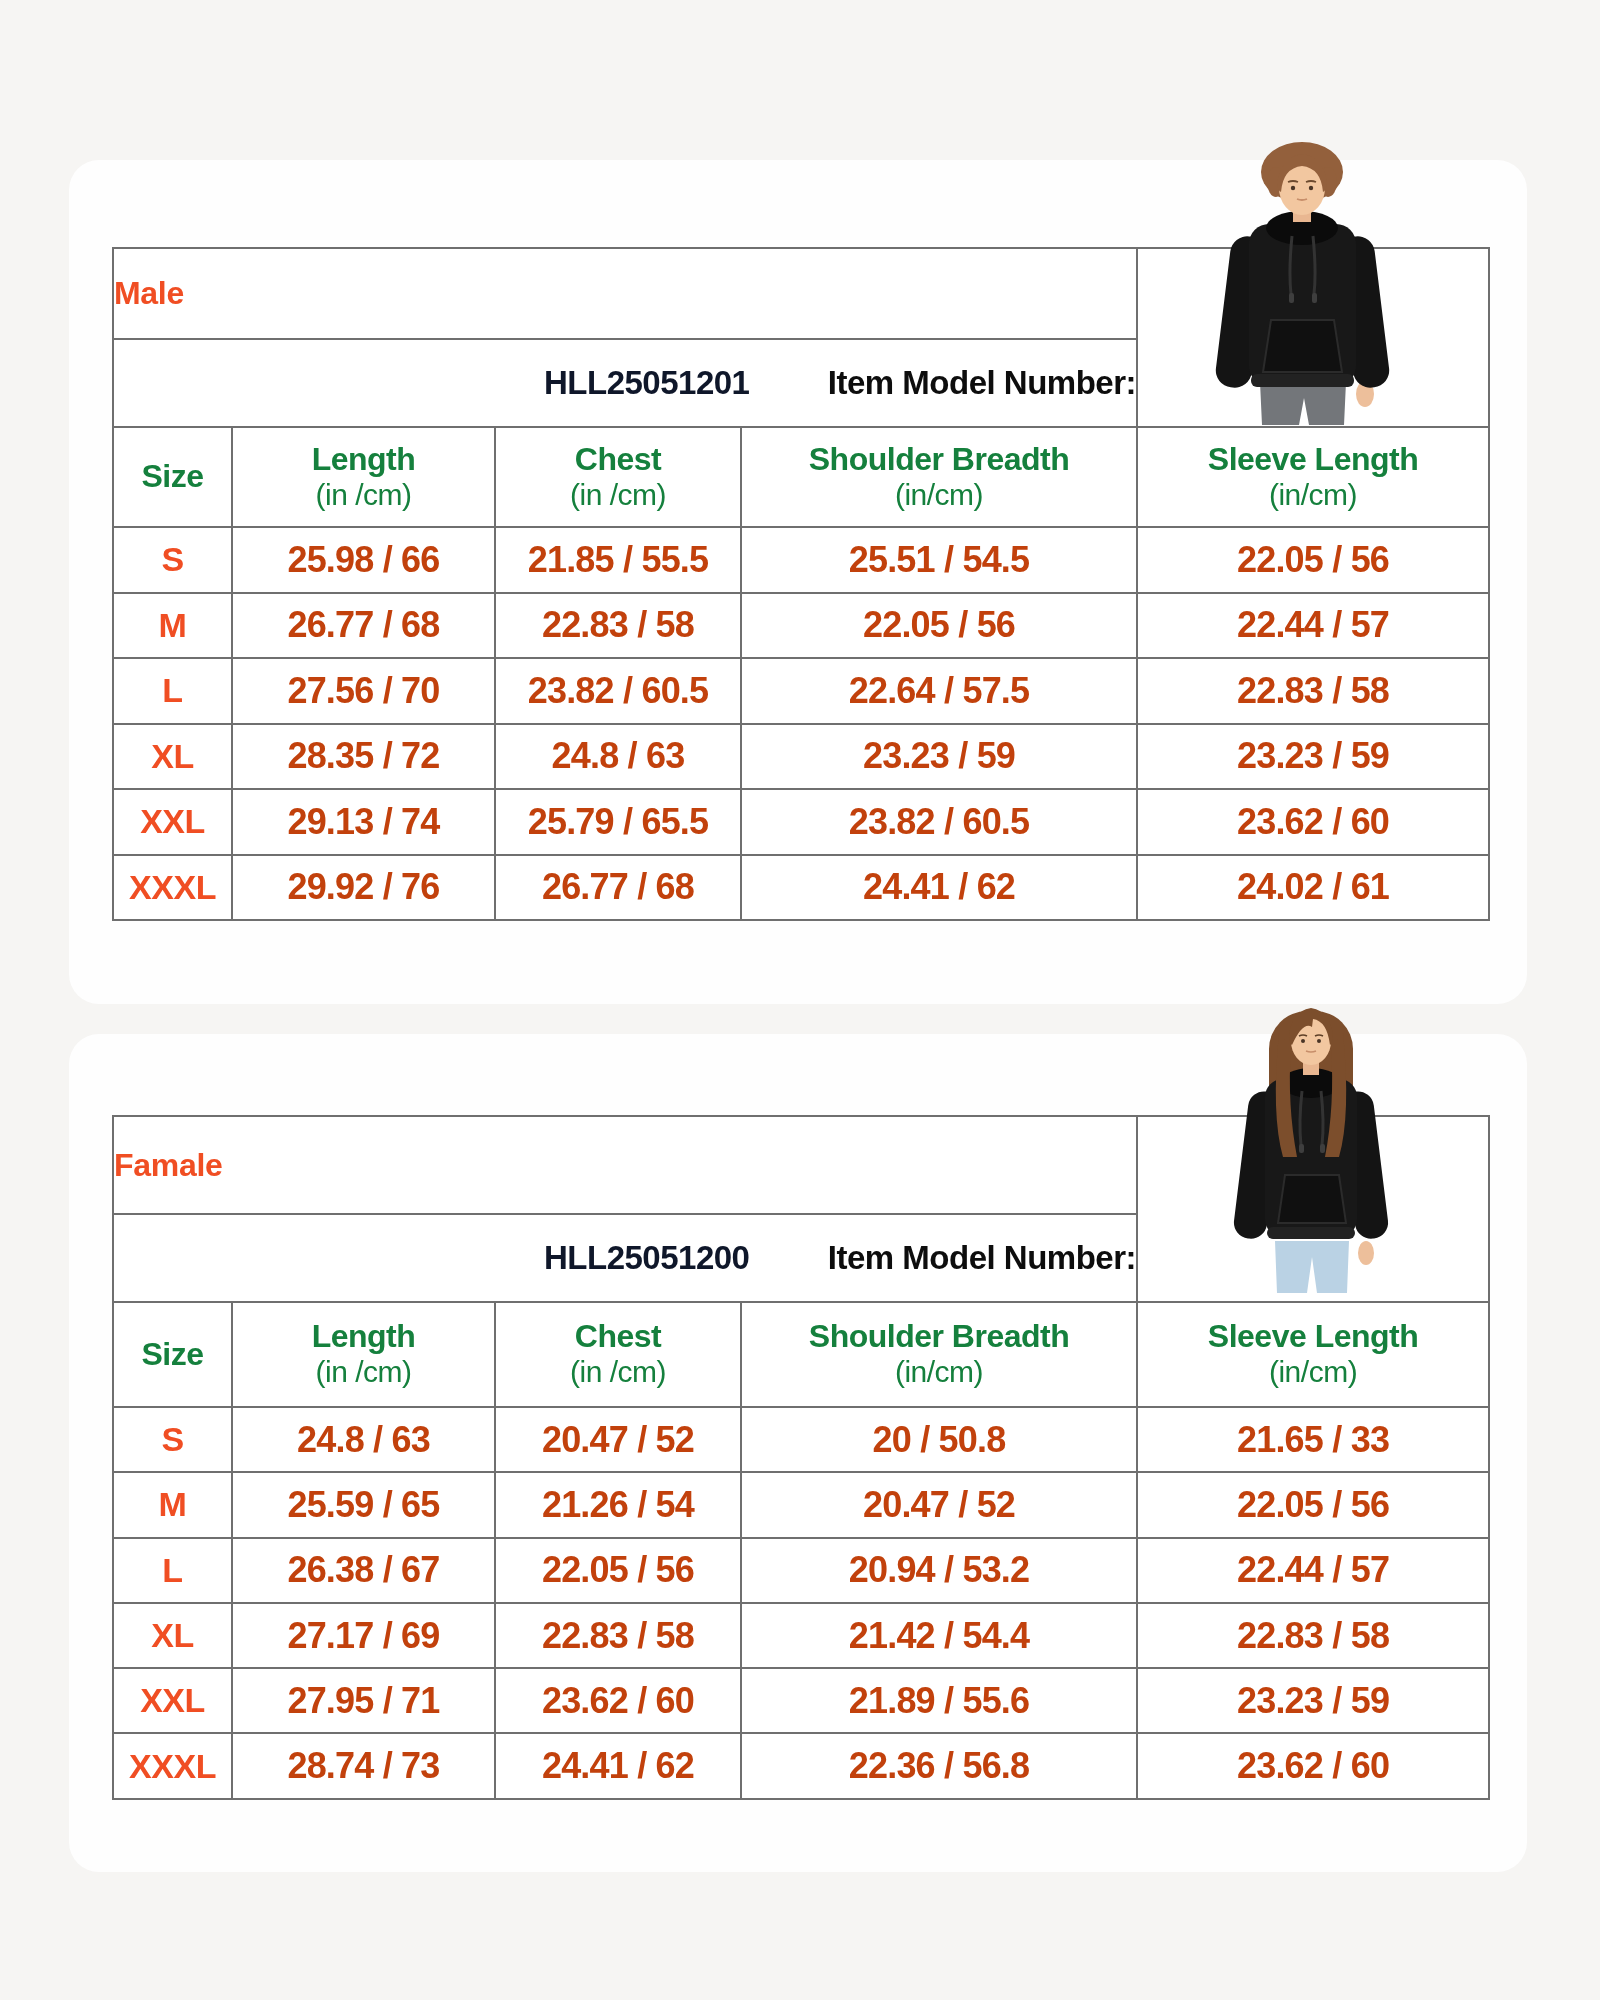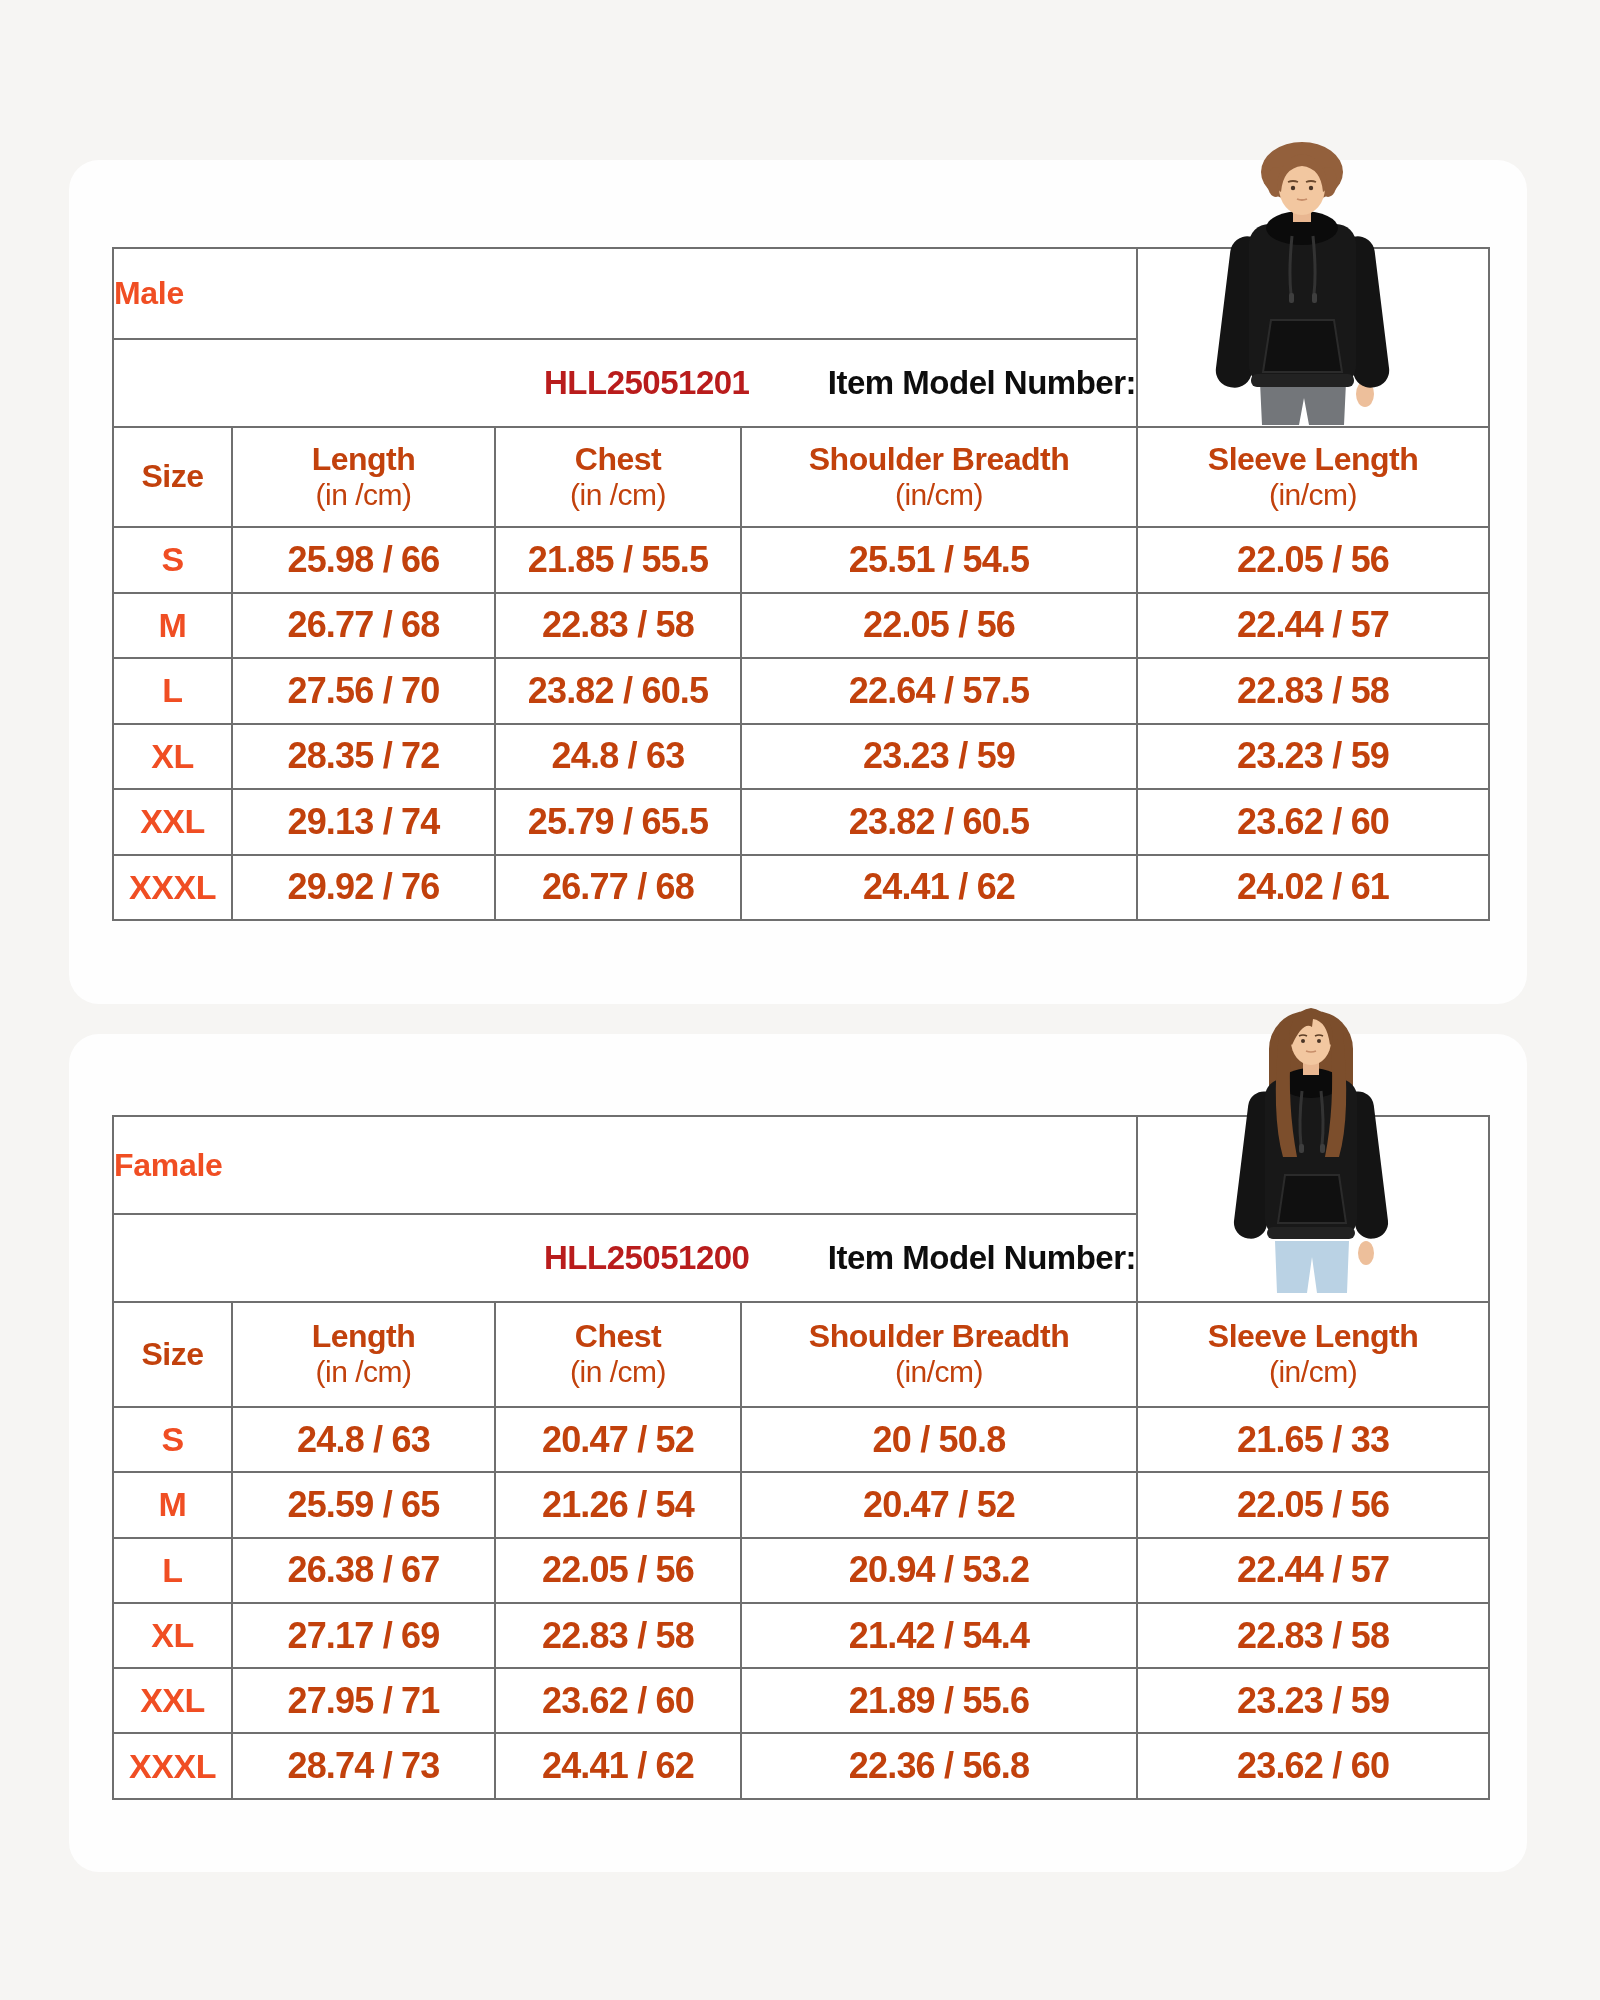--- a/index.html
+++ b/index.html
@@ -31,26 +31,26 @@
   .t-female .r-gender{height:98px;} .t-female .r-model{height:88px;}
   .t-female .r-head{height:105px;}  .t-female .r-data{height:65.3px;}
 
   .cell-gender{text-align:left;padding-left:26px;}
   .gender{color:#f04e23;font-weight:bold;font-size:32px;letter-spacing:-0.3px;}
 
   .cell-model{text-align:right;position:relative;border-radius:32px;}
   .model-label{font-weight:bold;font-size:33px;color:#0d0d0d;padding-left:26px;letter-spacing:-0.5px;}
   .model-value{
     position:absolute;left:430px;top:50%;transform:translateY(-50%);
-    color:#b91c1c;font-weight:bold;font-size:33px;letter-spacing:-0.5px;
+    color:#0f172a;font-weight:bold;font-size:33px;letter-spacing:-0.5px;
   }
 
   .cell-photo{background:#ffffff;}
 
-  .size-table th{text-align:center;color:#c2410c;font-size:32px;}
+  .size-table th{text-align:center;color:#15803d;font-size:32px;}
   .h-title{display:block;font-weight:bold;line-height:1.12;letter-spacing:-0.5px;}
   .h-sub{display:block;font-weight:400;font-size:30px;line-height:1.15;letter-spacing:-0.5px;}
 
   .d-size{color:#f04e23;font-weight:bold;font-size:34px;text-align:center;letter-spacing:-0.5px;}
   .d-val{color:#c2410c;font-weight:bold;font-size:36px;text-align:center;letter-spacing:-0.8px;}
 
   
   .figure{position:absolute;z-index:5;pointer-events:none;}
   .figure svg{display:block;width:100%;height:100%;}
   .figure-male{left:1205px;top:138px;width:195px;height:287px;}

